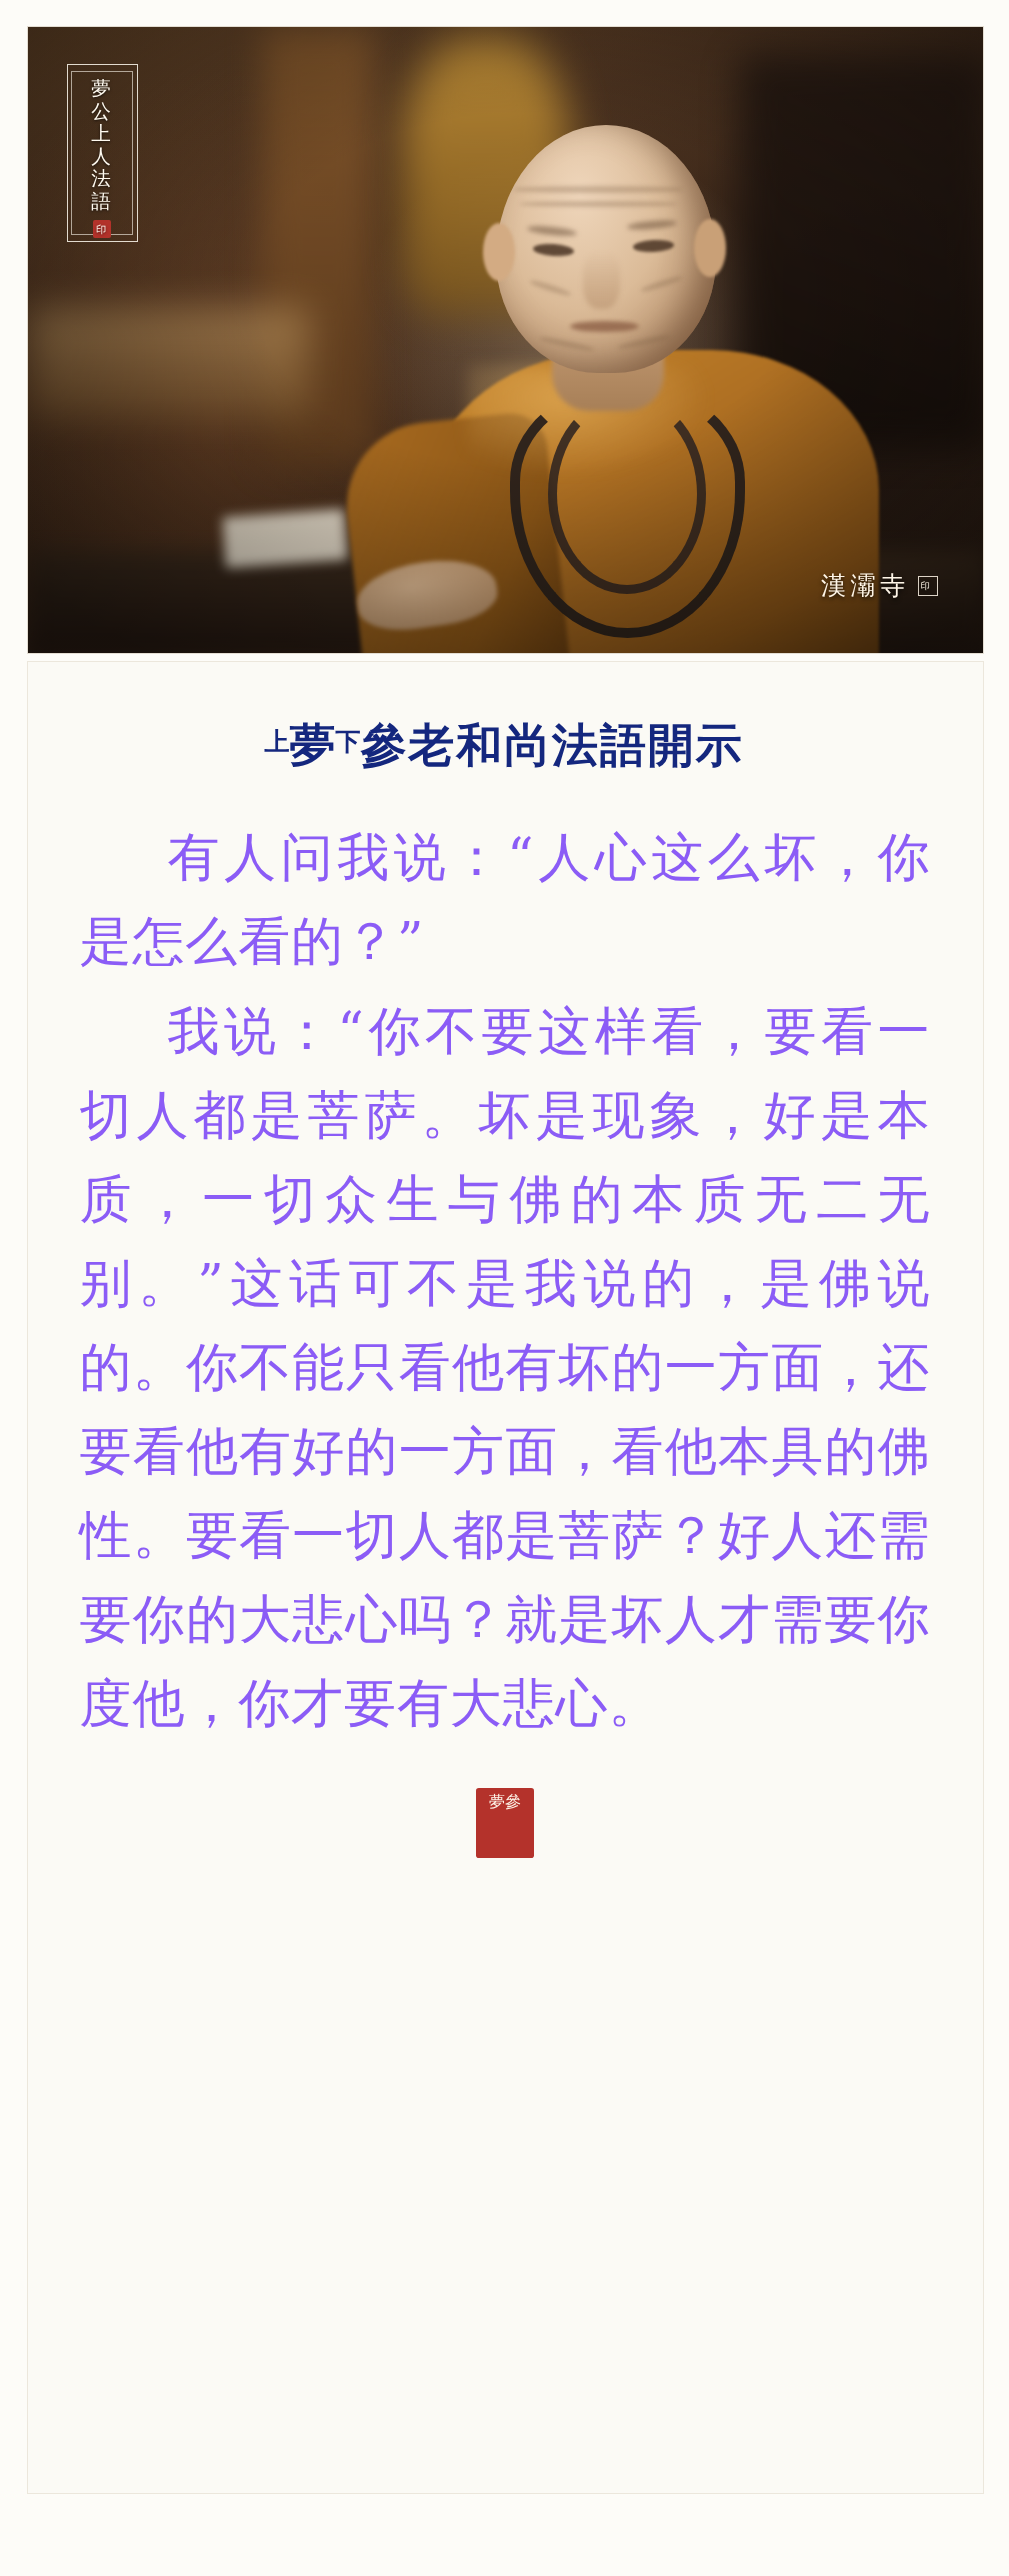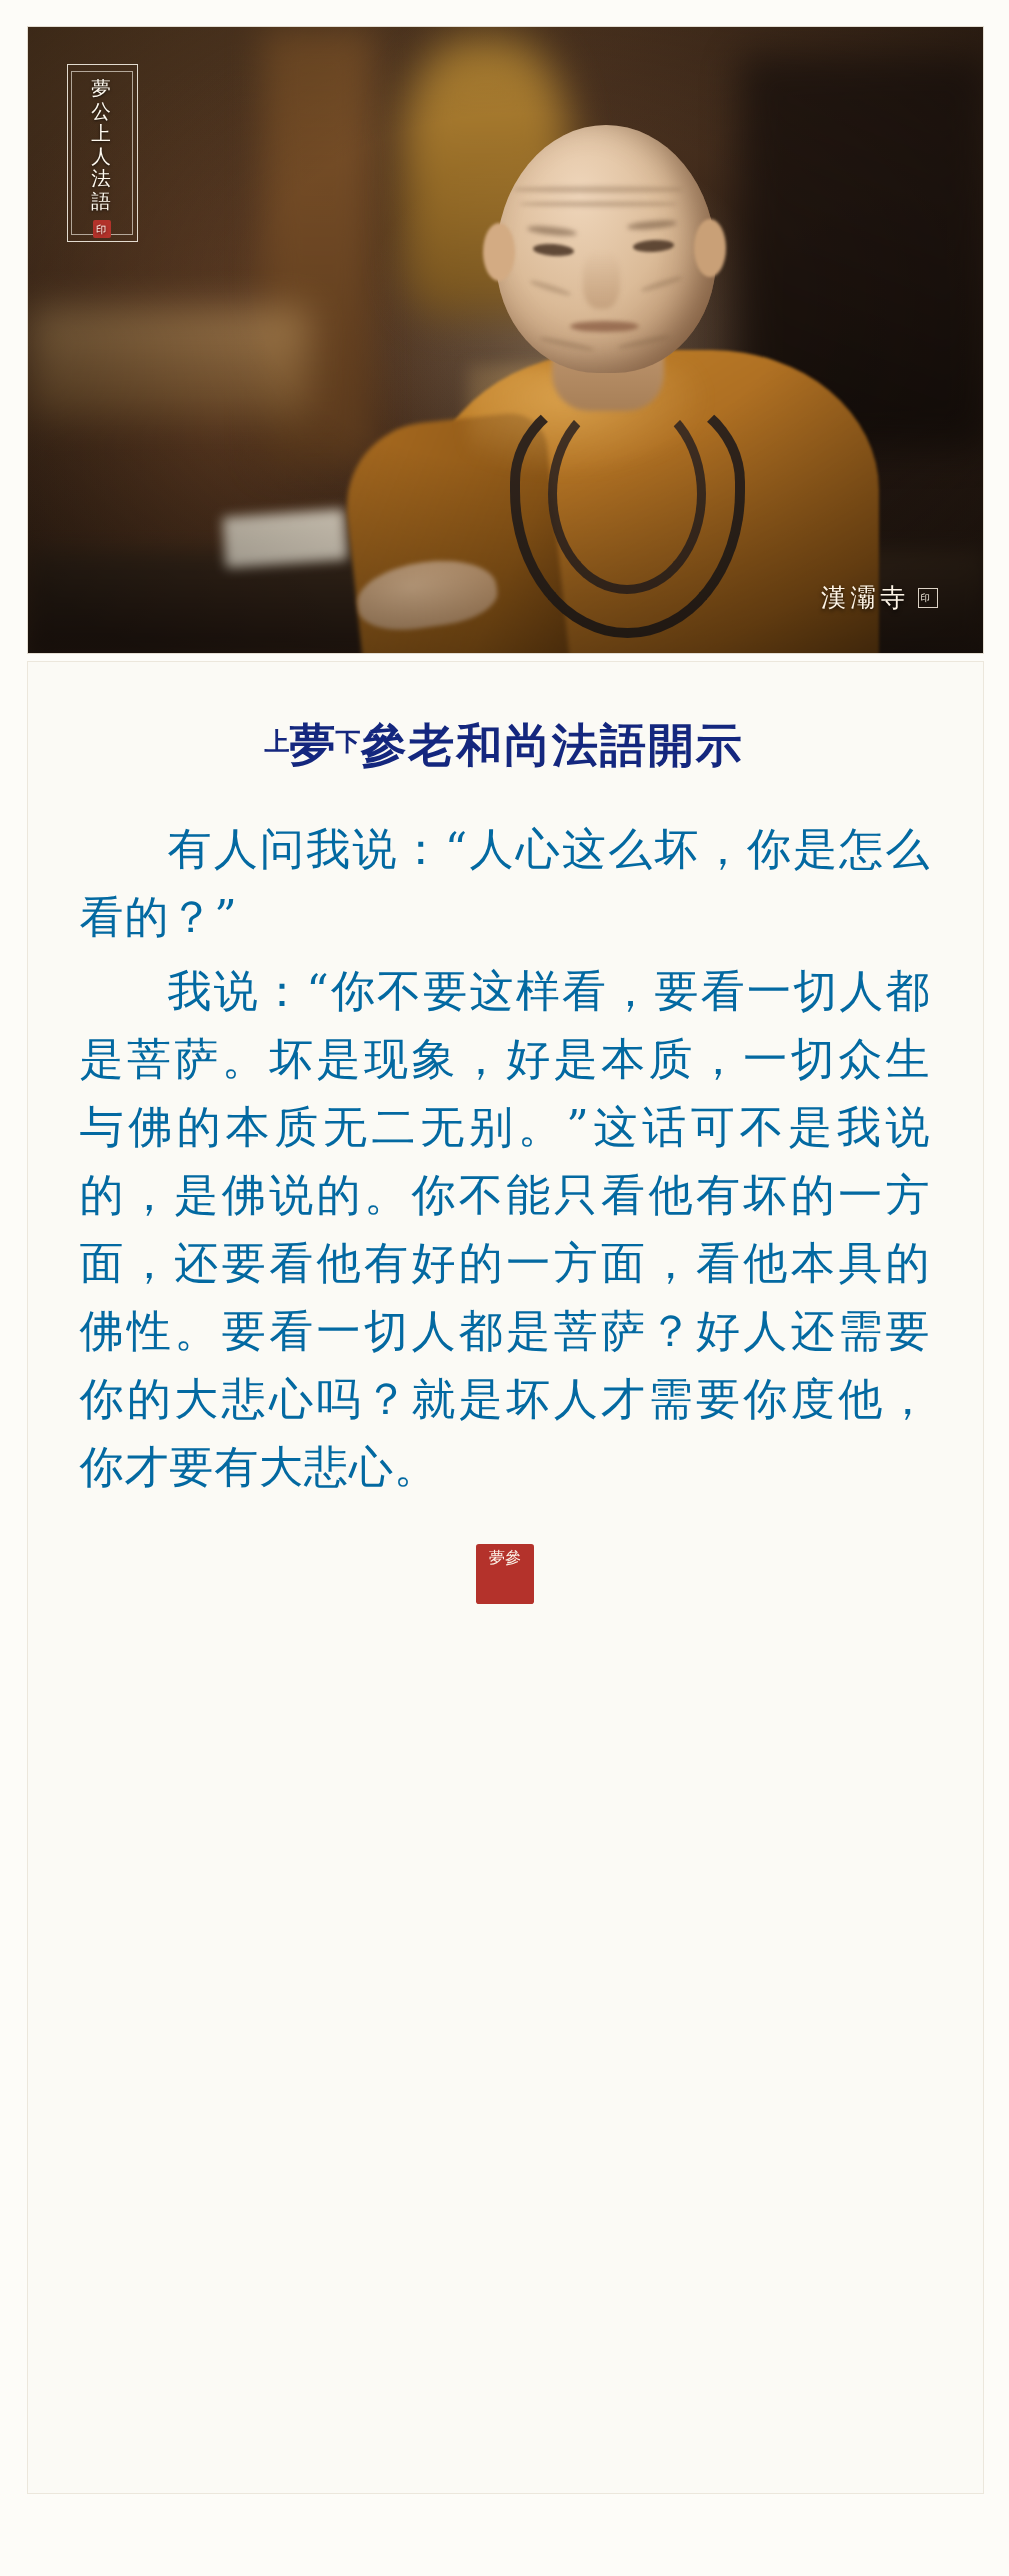--- a/index.html
+++ b/index.html
@@ -273,21 +273,21 @@
     height: 18.7px;
     background: #b3322a;
     color: #fff4ea;
     font-size: 10.3px;
     line-height: 18.7px;
     border-radius: 1.9px;
   }
   .photo-watermark {
     position: absolute;
     right: 45px;
-    bottom: 39px;
+    bottom: 51px;
     color: #fff6e8;
     font-size: 25px;
     letter-spacing: 4.7px;
     text-shadow: 0 1.9px 4.7px rgba(0,0,0,0.75);
     display: flex;
     align-items: center;
     gap: 7.5px;
   }
   .photo-watermark .wm-seal {
     width: 18px;
@@ -318,34 +318,34 @@
     margin: 13px 0 37px 0;
     white-space: nowrap;
     font-family: "DejaVu Serif", "Liberation Serif", serif;
   }
   .heading .small {
     font-size: 25px;
     vertical-align: 11.2px;
     margin: 0 -1.9px;
   }
   .para {
-    color: #0369a1;
-    font-size: 44px;
-    line-height: 68px;
+    color: #8b5cf6;
+    font-size: 52px;
+    line-height: 84px;
     letter-spacing: 0.9px;
     text-align: justify;
     text-justify: inter-character;
     margin: 0 0 5.6px 0;
     text-indent: 88px;
     font-family: "DejaVu Serif", "Liberation Serif", serif;
   }
   .seal-foot {
     margin: 43px auto 0 auto;
     width: 58px;
-    height: 60px;
+    height: 70px;
     background: #b4322b;
     color: #fdf3e8;
     font-size: 16px;
     line-height: 18.7px;
     letter-spacing: 0;
     text-align: center;
     padding: 5.6px 0 0 0;
     box-sizing: border-box;
     border-radius: 2.8px;
     font-family: "DejaVu Serif", "Liberation Serif", serif;

